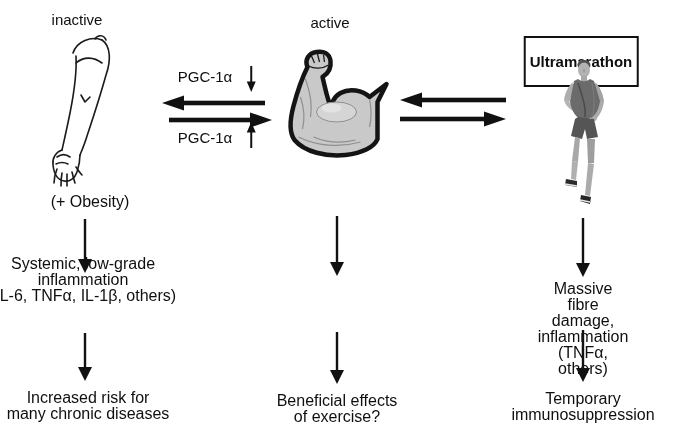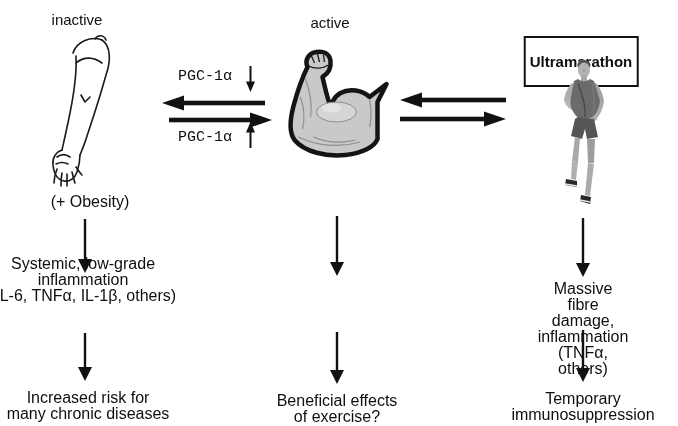--- a/index.html
+++ b/index.html
@@ -14,21 +14,21 @@
   }
   .hdr{font-size:15px;line-height:15px;}
   .badge{
     position:absolute;transform:translateX(-50%);
     border:2px solid #111;padding:16px 4px;
     font-size:15px;font-weight:bold;line-height:15px;white-space:nowrap;
   }
   .abs{position:absolute;}
   .eq-label{
     position:absolute;transform:translateX(-50%);
-    display:flex;gap:13px;font-size:15px;line-height:15px;white-space:nowrap;font-family:Liberation Mono, monospace;
+    display:flex;gap:13px;font-size:15px;line-height:15px;white-space:nowrap;
   }
   .eq-label.down{align-items:flex-start;}
   .eq-label.down span{padding-top:3px;}
   .eq-label.up{align-items:flex-end;}
   .eq-label.up span{padding-bottom:3px;}
   svg{display:block;}
 </style>
 </head>
 <body>
 

